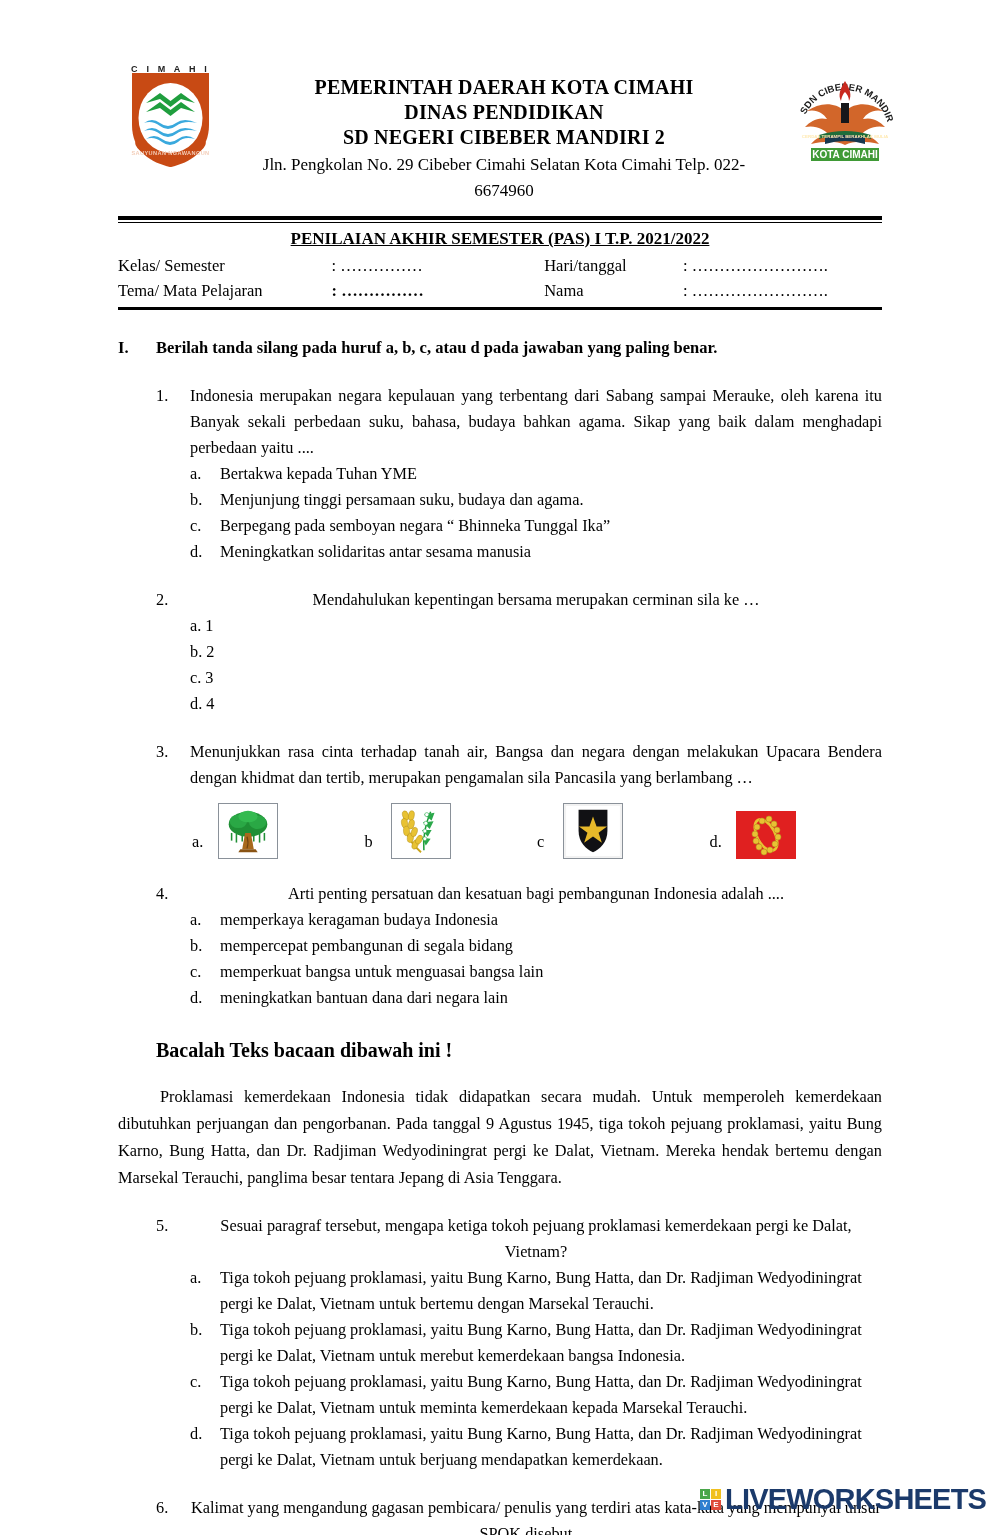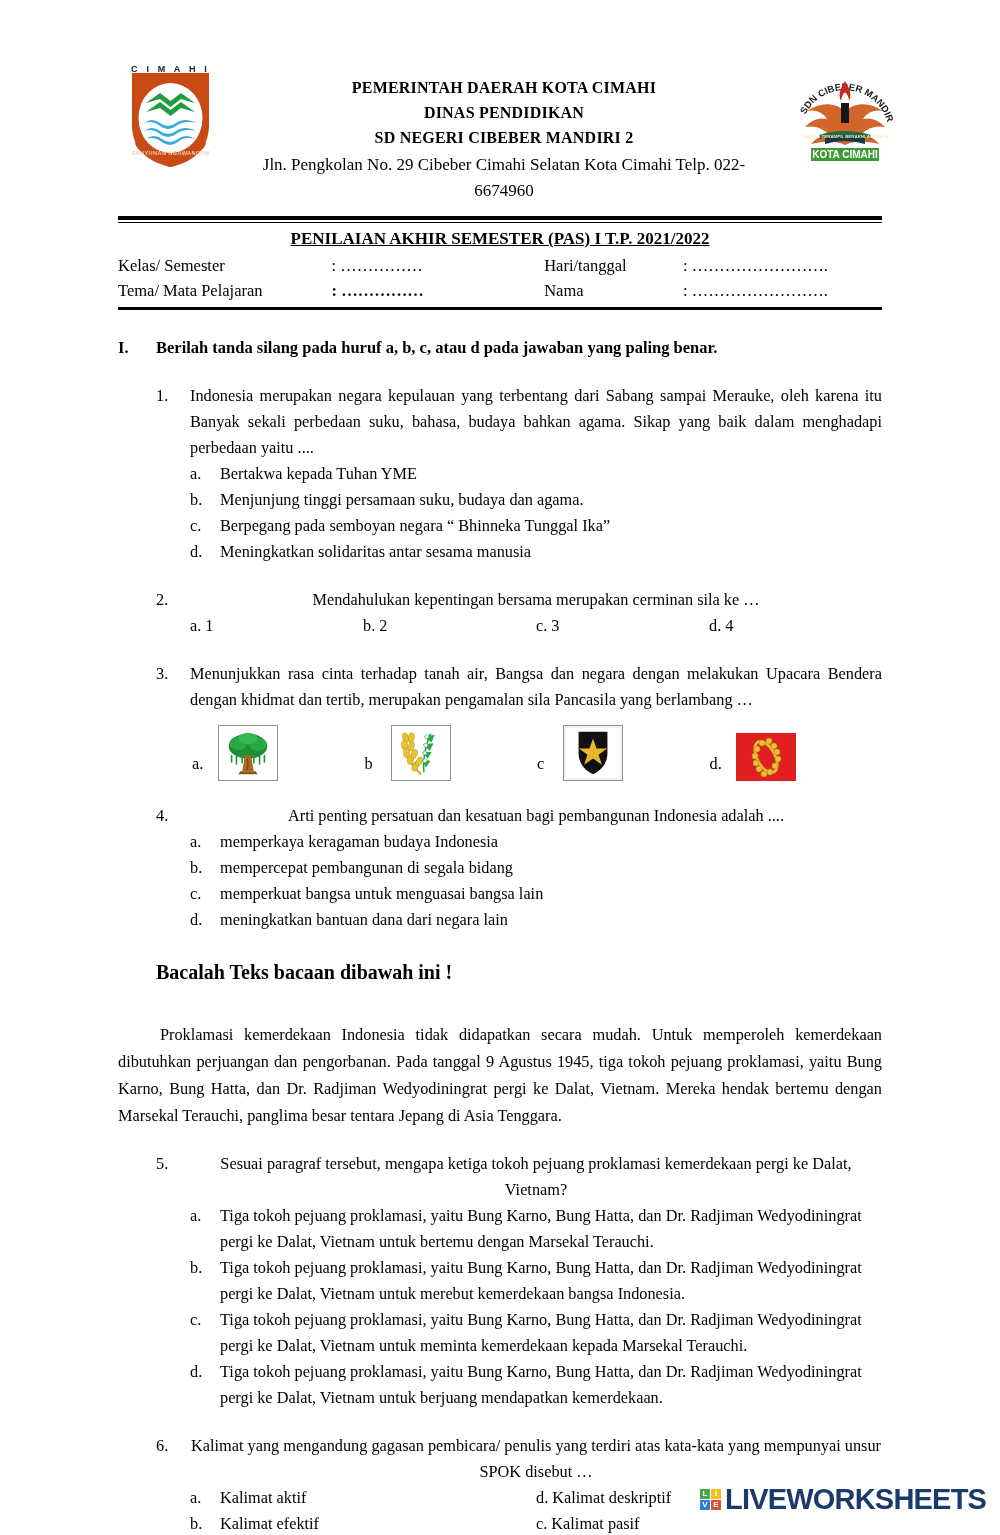--- a/index.html
+++ b/index.html
@@ -21,21 +21,21 @@
     display: flex;
     align-items: flex-start;
     padding: 55px 95px 0 118px;
     gap: 0;
   }
   .logo-left { width: 105px; flex: 0 0 105px; padding-top: 8px; }
   .logo-right { width: 120px; flex: 0 0 120px; padding-top: 10px; }
   .kop-text { flex: 1 1 auto; text-align: center; padding-top: 20px; }
   .kop-text .l1, .kop-text .l2, .kop-text .l3 {
     font-weight: bold;
-    font-size: 16px;
+    font-size: 20px;
     line-height: 25px;
     letter-spacing: .2px;
   }
   .kop-text .l4 {
     font-size: 17px;
     line-height: 26px;
     padding: 2px 20px 0 20px;
   }
 
   
@@ -81,21 +81,21 @@
   .q .body { flex: 1; }
   .q .stem { text-align: justify; }
   .q .stem.nojust { text-align: center; }
 
   .opts { margin-top: 0; }
   .opt { display: flex; }
   .opt .lbl { width: 30px; flex: 0 0 30px; }
   .opt .otxt { flex: 1; }
 
   
-  .opt-row4 { display: flex; margin-top: 0; }
+  .opt-row4 { display: flex; margin-top: 0; flex-direction: column; }
   .opt-row4 > div { width: 25%; }
 
   
   .opt-grid2 { display: flex; }
   .opt-grid2 .col { width: 50%; }
 
   
   .img-choices {
     display: flex;
     align-items: flex-end;
@@ -104,21 +104,21 @@
   }
   .img-choice { display: flex; align-items: flex-end; width: 25%; }
   .img-choice .ilbl { font-size: 16.3px; padding-bottom: 4px; width: 26px; flex: 0 0 26px; }
   .thumb { width: 60px; height: 56px; background: #fff; }
   .thumb.framed { border: 1.5px solid #8a9199; }
   .thumb.framed2 { border: 1.5px solid #8a9199; background: #f2f2f2; padding: 2px; }
   .thumb.plain { border: none; }
 
   .para {
     text-align: justify;
-    margin-top: 36px;
+    margin-top: 20px;
     text-indent: 42px;
     line-height: 27px;
   }
 
   .bold-inst { font-weight: bold; margin-top: 26px; padding-left: 38px; font-size: 20px; }
 
   
   .lw {
     position: absolute;
     left: 700px;

